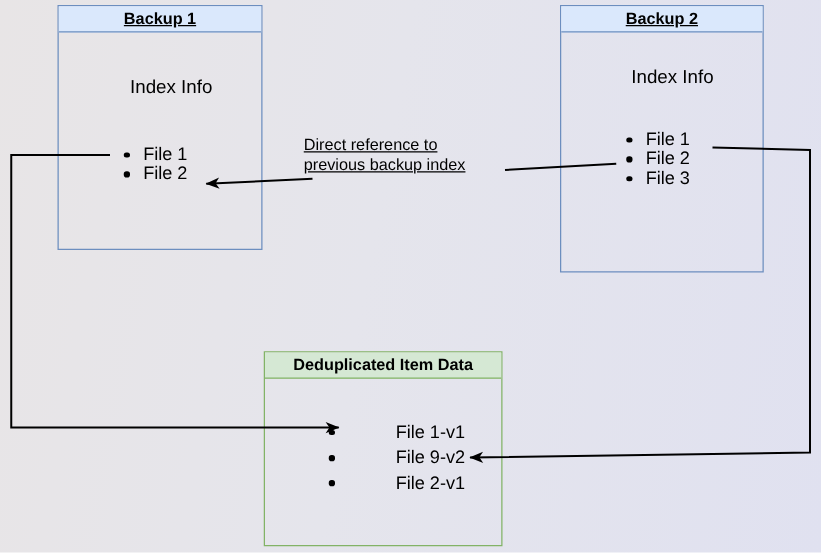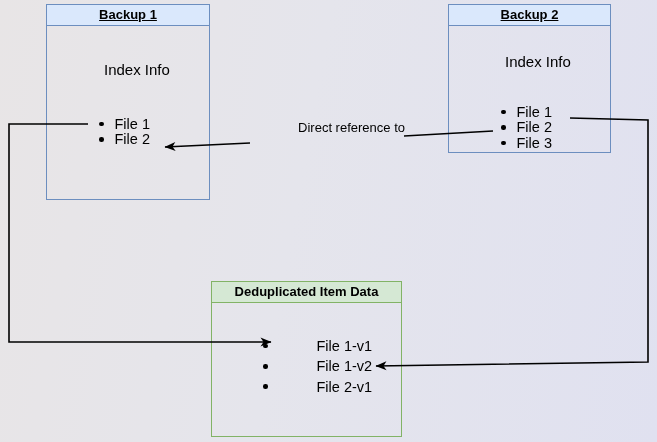--- a/index.html
+++ b/index.html
@@ -59,38 +59,39 @@
     height: 4.5px;
     border-radius: 50%;
     background: #000;
     margin-right: 11px;
   }
   .lh15 li { height: 15.5px; }
   .lh20 li { height: 20.3px; gap: 38px; }
 
   
   #backup1 { left: 46px;  top: 4px;   width: 164px; height: 196px; }
-  #backup2 { left: 448px; top: 4px;   width: 163px; height: 149px; }
+  #backup2 { left: 448px; top: 4px;   width: 163px; height: 214px; }
   #dedup   { left: 211px; top: 281px; width: 191px; height: 156px; }
 
   #backup1 .section-label { left: 29px; top: 56px; }
   #backup2 .section-label { left: 28px; top: 48px; }
 
   #backup1 ul { left: 52px; top: 111px; }
   #backup2 ul { left: 52px; top: 99px;  }
   #dedup   ul { left: 51px; top: 54px;  }
 
   .edge-label {
     position: absolute;
     left: 243px;
-    top: 120px;
+    top: 108px;
     width: 162px;
-    text-align: right;
+    text-align: left;
     font-size: 13px;
     line-height: 16px;
+    text-decoration: underline;
   }
   svg.connectors {
     position: absolute;
     left: 0; top: 0;
     width: 657px; height: 442px;
     pointer-events: none;
   }
 </style>
 </head>
 <body>
@@ -139,21 +140,21 @@
     <div class="node-header">
       <span>Deduplicated Item Data</span>
     </div>
     <ul class="file-list lh20">
       <li>
         <span class="bullet"></span>
         <span>File 1-v1</span>
       </li>
       <li>
         <span class="bullet"></span>
-        <span>File 1-v2</span>
+        <span>File 9-v2</span>
       </li>
       <li>
         <span class="bullet"></span>
         <span>File 2-v1</span>
       </li>
     </ul>
   </div>
 
   <svg class="connectors" viewBox="0 0 657 442" xmlns="http://www.w3.org/2000/svg">
     <defs>
@@ -165,15 +166,16 @@
     <polyline points="88,124 9,124 9,342 271,342" fill="none" stroke="#000" stroke-width="1.6" marker-end="url(#arrow)"></polyline>
 
     <line x1="493" y1="131" x2="404" y2="136" stroke="#000" stroke-width="1.6"></line>
     <line x1="250" y1="143" x2="165" y2="147" stroke="#000" stroke-width="1.6" marker-end="url(#arrow)"></line>
 
     <polyline points="570,118 648,120 648,362 376,366" fill="none" stroke="#000" stroke-width="1.6" marker-end="url(#arrow)"></polyline>
   </svg>
 
   <div class="edge-label">
     <div>Direct reference to</div>
+    <div>previous backup index</div>
   </div>
 
 </div>
 
 </body></html>

